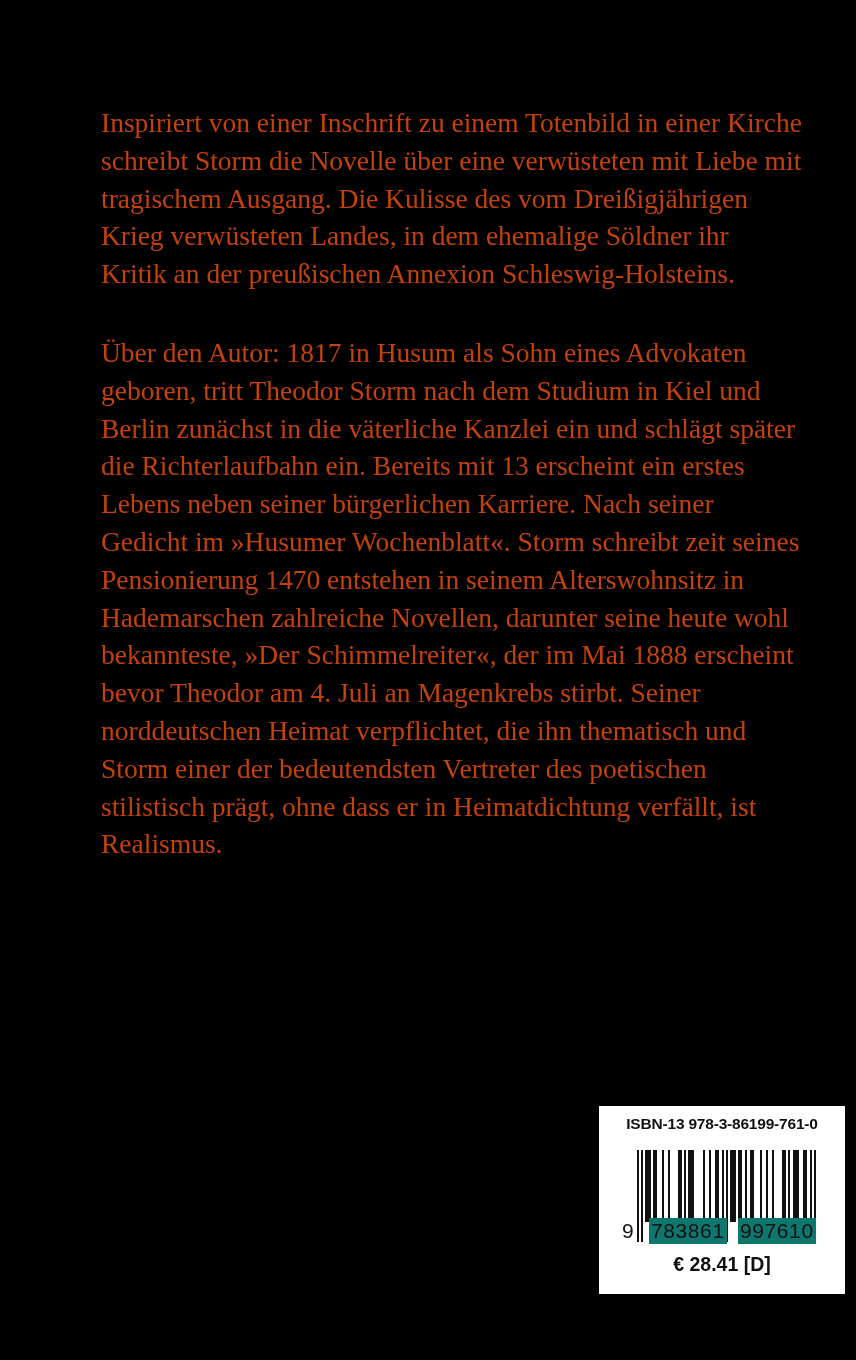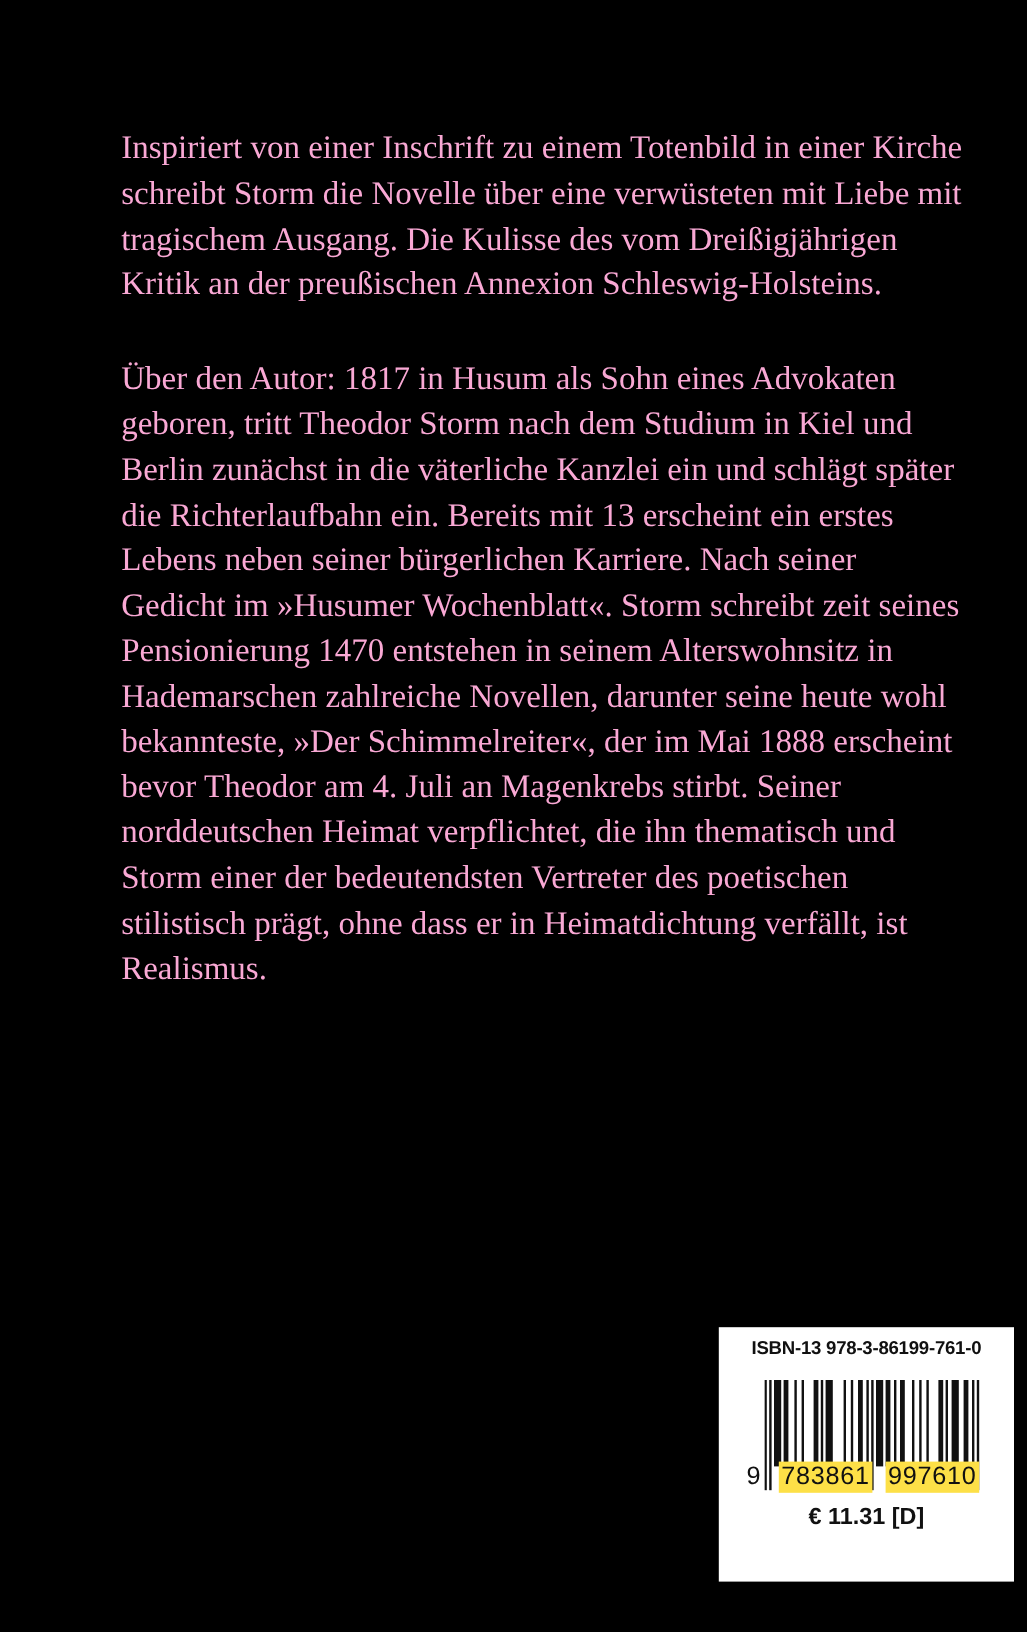--- a/index.html
+++ b/index.html
@@ -6,33 +6,33 @@
   body {
     width: 856px; height: 1360px;
     background: #000000;
     position: relative;
     overflow: hidden;
   }
   .blurb {
     position: absolute;
     left: 101px; top: 104px;
     width: 730px;
-    color: #f9a8d4;
+    color: #c2410c;
     font-family: "Liberation Serif", "DejaVu Serif", serif;
     font-size: 27.5px;
     line-height: 37.8px;
   }
   .blurb p { margin: 0; }
   .blurb .line { display: block; white-space: nowrap; }
   .blurb p + p { margin-top: 41px; }
 
   .isbn-box {
     position: absolute;
     left: 599px; top: 1106px;
-    width: 246px; height: 212px;
+    width: 246px; height: 188px;
     background: #ffffff;
     font-family: "Liberation Sans", "DejaVu Sans", sans-serif;
     color: #111111;
   }
   .isbn-label {
     position: absolute; left: 0; right: 0; top: 9px;
     text-align: center;
     font-weight: bold;
     font-size: 15.5px;
     letter-spacing: -0.2px;
@@ -40,41 +40,42 @@
   .barcode {
     position: absolute;
     left: 38px; top: 44px;
     width: 182px; height: 92px;
   }
   .barcode svg { display: block; }
   .digits {
     position: absolute; top: 112px;
     font-size: 21px;
     line-height: 26px;
-    background: #fde047;
+    background: #0f766e;
     letter-spacing: 0.6px;
   }
   .digit-lead { left: 23px; background: transparent; }
   .digit-left { left: 50px; padding: 0 2px; }
   .digit-right { left: 139px; padding: 0 2px; }
   .price {
     position: absolute; left: 0; right: 0; top: 147px;
     text-align: center;
     font-weight: bold;
     font-size: 19.5px;
   }
 </style>
 </head>
 <body>
 
 <div class="blurb">
   <p>
     <span class="line">Inspiriert von einer Inschrift zu einem Totenbild in einer Kirche</span>
     <span class="line">schreibt Storm die Novelle über eine verwüsteten mit Liebe mit</span>
     <span class="line">tragischem Ausgang. Die Kulisse des vom Dreißigjährigen</span>
+    <span class="line">Krieg verwüsteten Landes, in dem ehemalige Söldner ihr</span>
     <span class="line">Kritik an der preußischen Annexion Schleswig-Holsteins.</span>
   </p>
   <p>
     <span class="line">Über den Autor: 1817 in Husum als Sohn eines Advokaten</span>
     <span class="line">geboren, tritt Theodor Storm nach dem Studium in Kiel und</span>
     <span class="line">Berlin zunächst in die väterliche Kanzlei ein und schlägt später</span>
     <span class="line">die Richterlaufbahn ein. Bereits mit 13 erscheint ein erstes</span>
     <span class="line">Lebens neben seiner bürgerlichen Karriere. Nach seiner</span>
     <span class="line">Gedicht im »Husumer Wochenblatt«. Storm schreibt zeit seines</span>
     <span class="line">Pensionierung 1470 entstehen in seinem Alterswohnsitz in</span>
@@ -127,14 +128,14 @@
         <rect x="173" y="0" width="2" height="92"></rect>
         <rect x="177" y="0" width="2" height="92"></rect>
       </g>
     </svg>
   </div>
 
   <span class="digits digit-lead">9</span>
   <span class="digits digit-left">783861</span>
   <span class="digits digit-right">997610</span>
 
-  <div class="price">€ 11.31 [D]</div>
+  <div class="price">€ 28.41 [D]</div>
 </div>
 
 </body></html>

